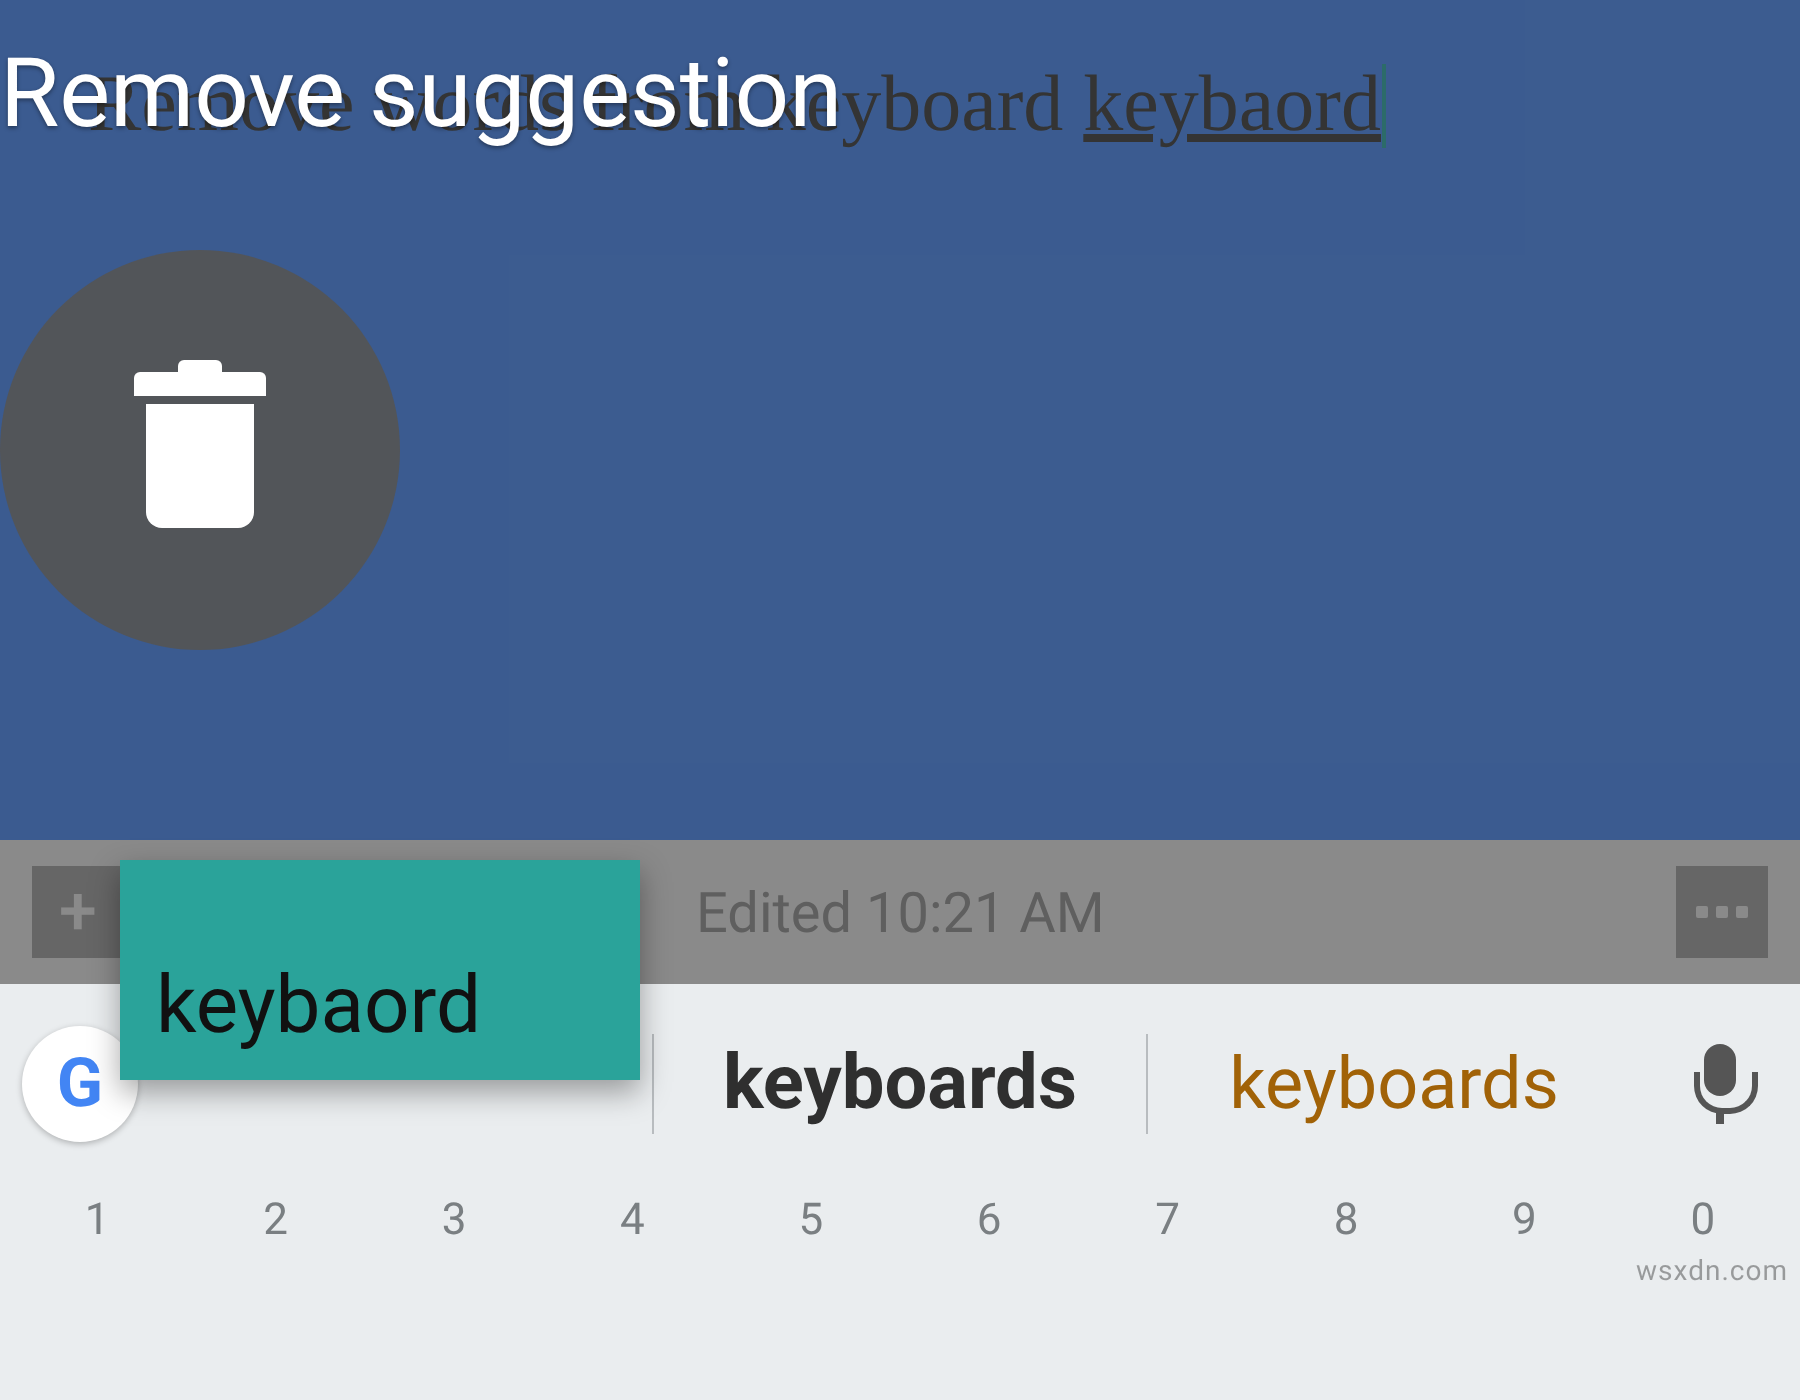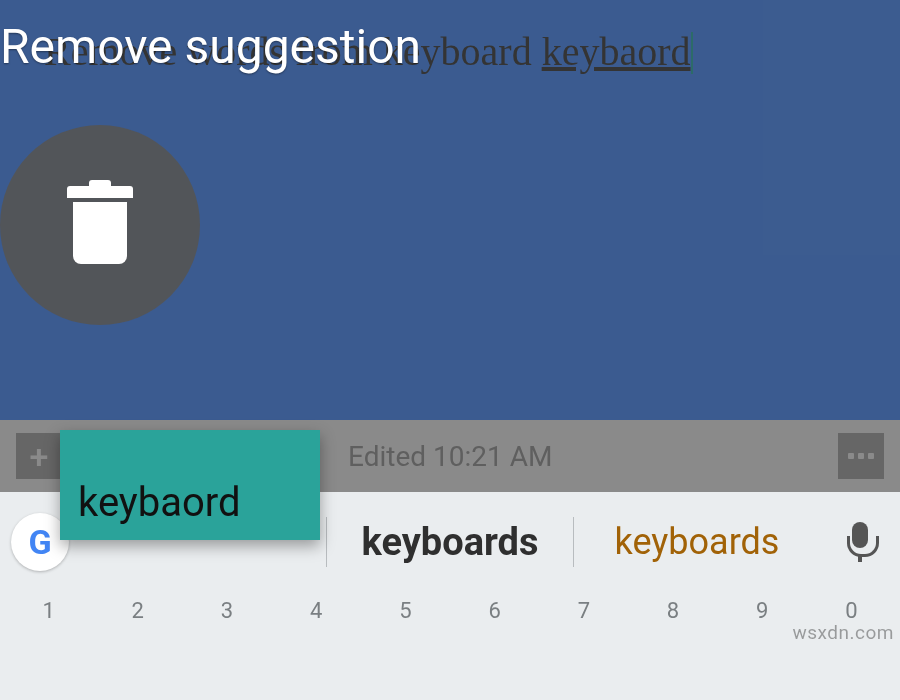--- a/index.html
+++ b/index.html
@@ -220,21 +220,21 @@
   .drag-chip-text {
     font-size: 40px;
     color: #111;
     font-weight: 400;
   }
 
   .watermark {
     position: absolute;
     right: 6px;
     bottom: 56px;
-    font-size: 19px;
+    font-size: 14px;
     color: rgba(0,0,0,0.35);
     letter-spacing: 0.5px;
   }
 </style>
 </head>
 <body>
 
 <div class="note-area">
   <div class="note-text">
     <span>Remove words from keyboard </span><span class="underlined">keybaord</span><span class="cursor"></span>

